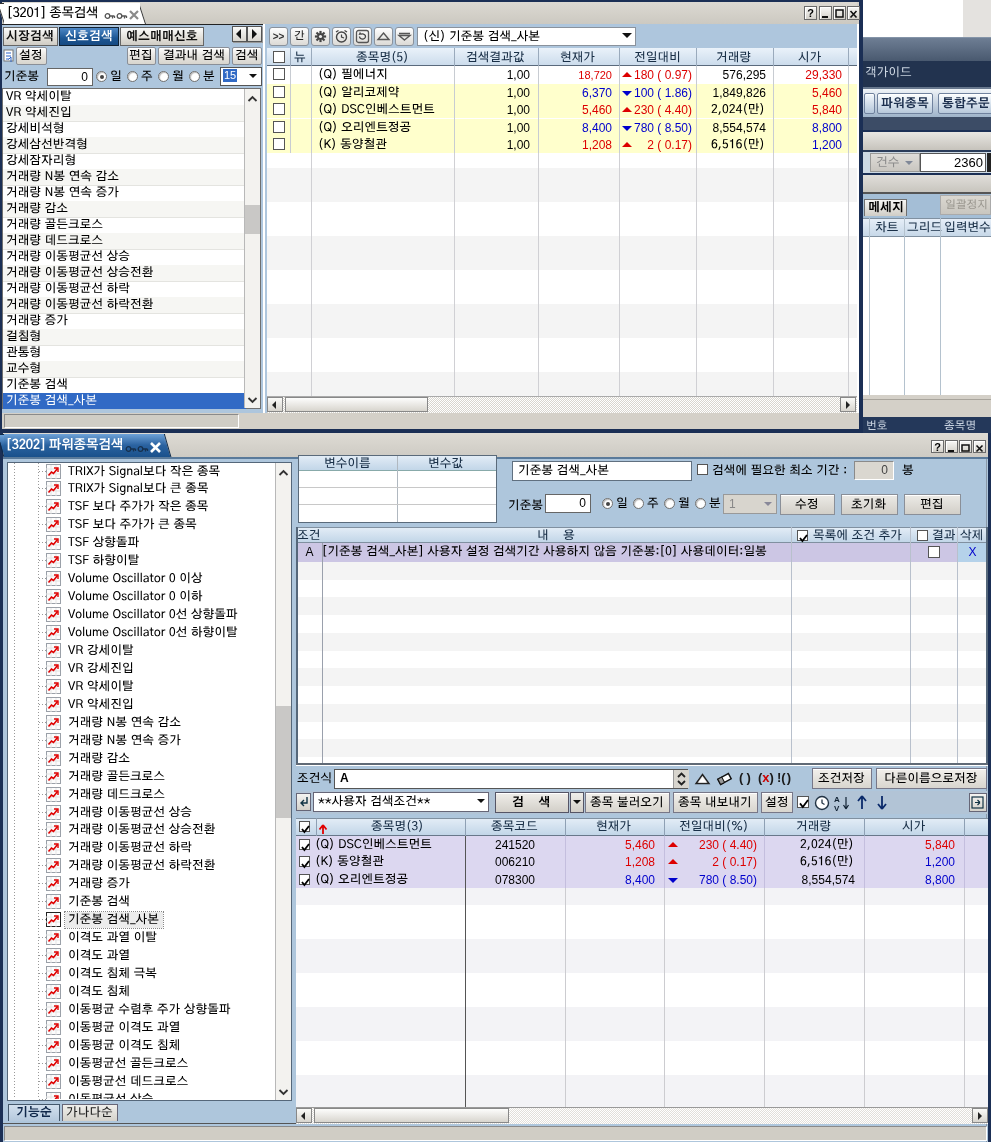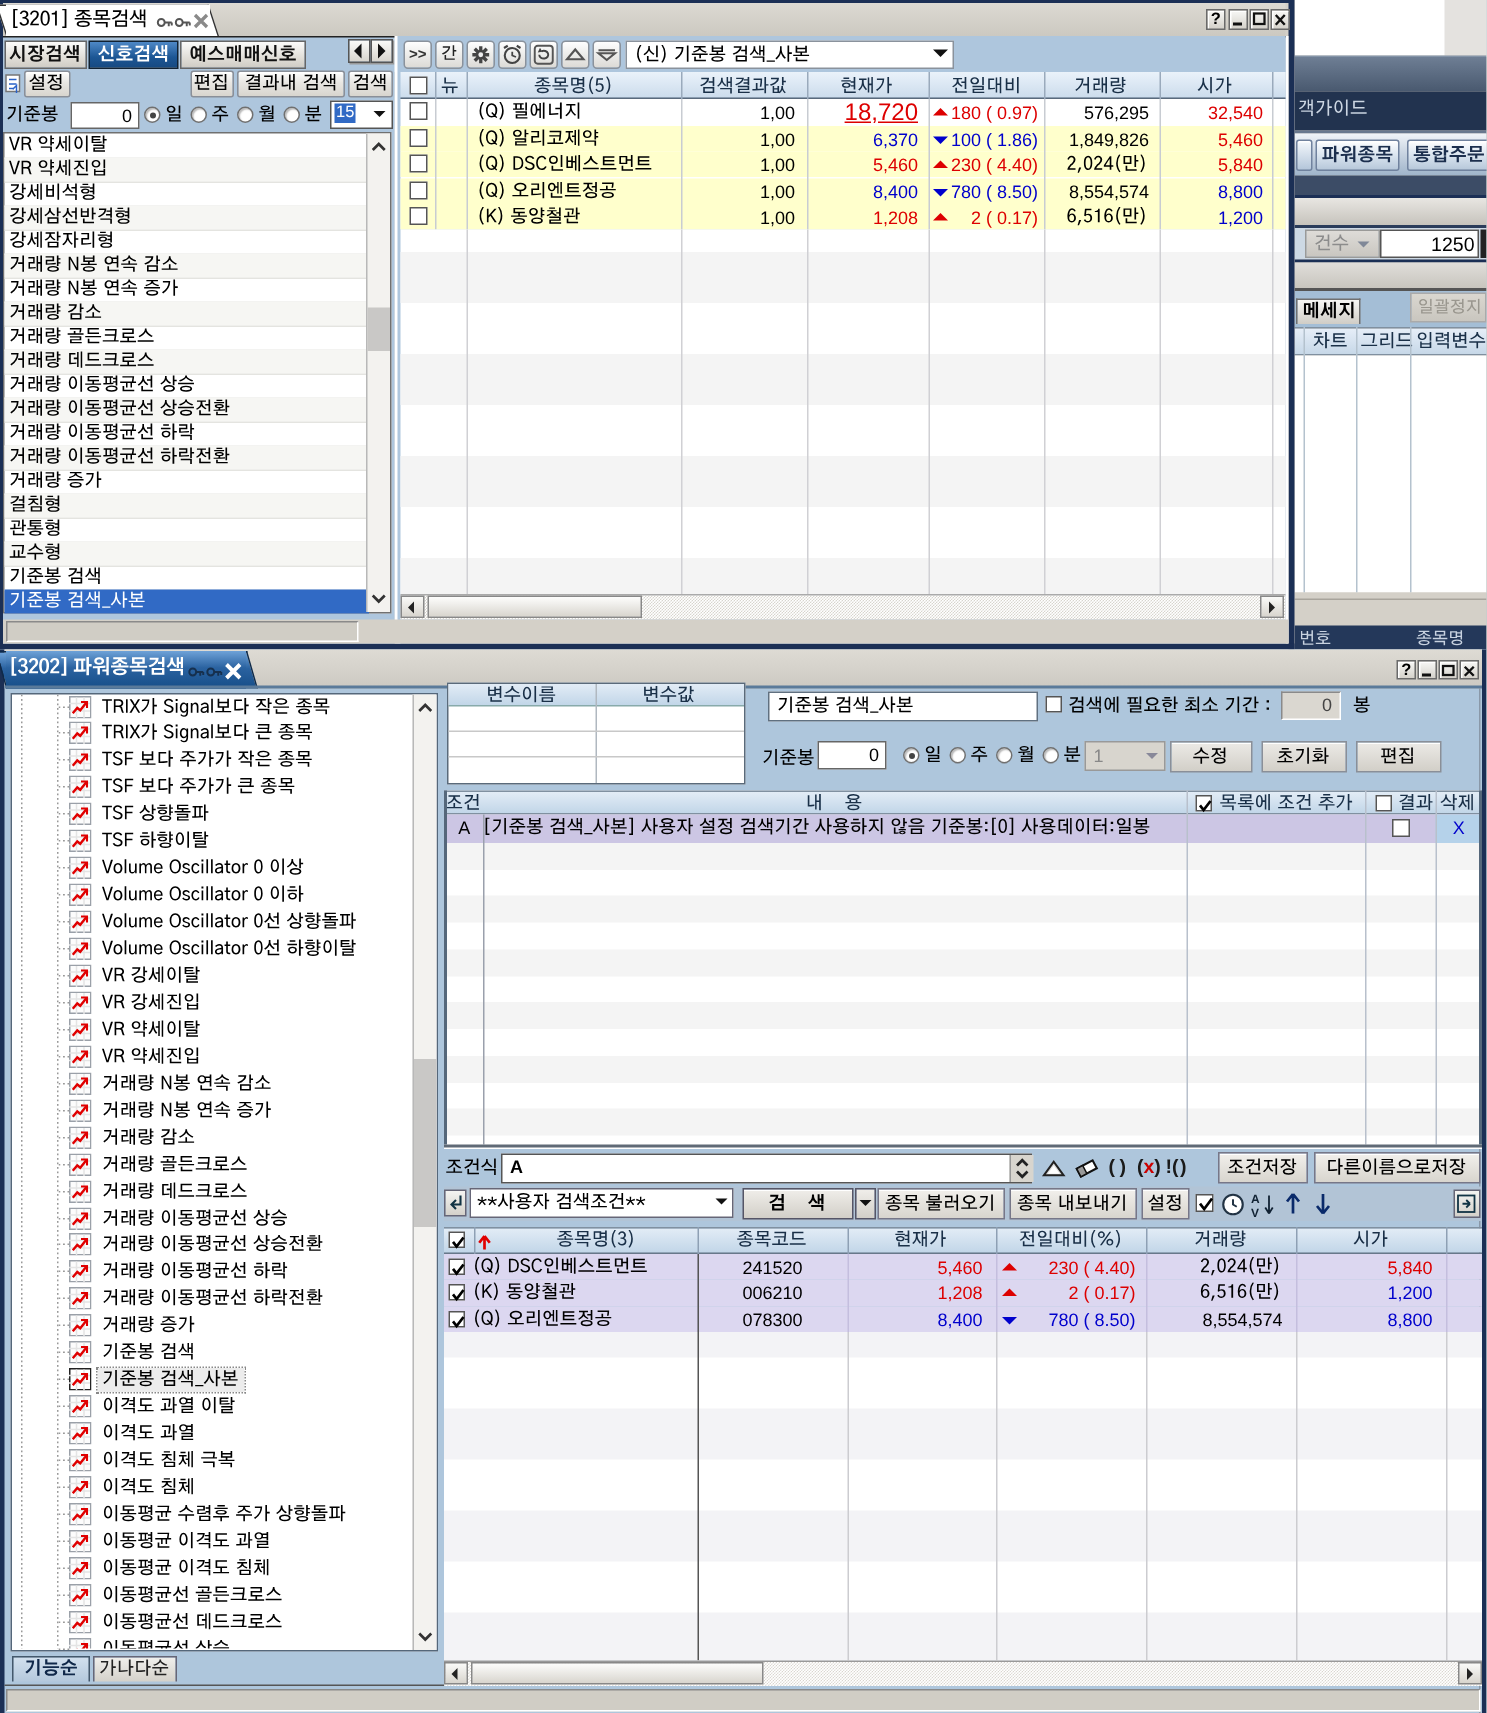--- a/index.html
+++ b/index.html
@@ -272,21 +272,21 @@
 <div style="left:863px;top:132px;width:128px;height:18px;background:linear-gradient(#e8e6e2,#c6c3bc);"></div>
 <div style="left:863px;top:150px;width:128px;height:2px;background:#2a3c5a;"></div>
 <div style="left:863px;top:152px;width:128px;height:21px;background:#cdd9e4;"></div>
 <div style="left:870px;top:153px;width:50px;height:19px;background:linear-gradient(#dedcd8,#c9c6c0);border:1px solid #9a9a98;"></div>
 <div style="left:876px;top:156px;"><svg class="kt" width="25" height="15" fill="#8c8c8c">
       <use href="#g12" x="0" y="10.1"></use>
       <use href="#g13" x="11.7" y="10.1"></use>
     </svg></div>
 <div style="left:905px;top:161px;width:0px;height:0px;border-left:4px solid transparent;border-right:4px solid transparent;border-top:4px solid #808898;"></div>
 <div style="left:920px;top:153px;width:66px;height:19px;background:#fff;border:1px solid #555;"></div>
-<div style="right:8px;top:155px;font-size:13px;color:#000;line-height:16px;">1250</div>
+<div style="right:8px;top:155px;font-size:13px;color:#000;line-height:16px;">2360</div>
 <div style="left:987px;top:153px;width:4px;height:19px;background:#222;"></div>
 <div style="left:863px;top:173px;width:128px;height:2px;background:#1b2f55;"></div>
 <div style="left:863px;top:175px;width:128px;height:17px;background:linear-gradient(#e0deda,#c8c5be);"></div>
 <div style="left:863px;top:192px;width:128px;height:2px;background:#555;"></div>
 <div style="left:863px;top:194px;width:128px;height:24px;background:#a4bed6;"></div>
 <div style="left:864px;top:199px;width:43px;height:17px;background:linear-gradient(#f6f6f4,#d0cdc6);border:1px solid #707070;border-bottom:0;"></div>
 <div style="left:868px;top:201px;"><svg class="kt" width="37" height="15" fill="#000">
       <use href="#g14" x="0" y="10.1"></use>
       <use href="#g15" x="12" y="10.1"></use>
       <use href="#g16" x="23.9" y="10.1"></use>
@@ -792,25 +792,25 @@
 <div style="left:318px;top:68px;"><svg class="kt" width="71" height="15" fill="#000">
       <use href="#g117" x="0" y="10.1"></use>
       <use href="#g130" x="5.4" y="10.1"></use>
       <use href="#g119" x="14.1" y="10.1"></use>
       <use href="#g131" x="23.1" y="10.1"></use>
       <use href="#g132" x="34.7" y="10.1"></use>
       <use href="#g133" x="46.4" y="10.1"></use>
       <use href="#g134" x="58.1" y="10.1"></use>
     </svg></div>
 <div style="right:461px;top:68px;font-size:12px;color:#000;line-height:15px;">1,00</div>
-<div style="right:379px;top:68px;font-size:16px;color:#dd0000;line-height:15px;text-decoration:underline;">18,720</div>
+<div style="right:379px;top:68px;font-size:11px;color:#dd0000;line-height:15px;">18,720</div>
 <div style="left:622px;top:72px;width:0px;height:0px;border-left:5px solid transparent;border-right:5px solid transparent;border-bottom:5px solid #dd0000;"></div>
 <div style="right:299px;top:68px;font-size:12px;color:#dd0000;line-height:15px;">180 ( 0.97)</div>
 <div style="right:225px;top:68px;font-size:12px;color:#000;line-height:15px;">576,295</div>
-<div style="right:149px;top:68px;font-size:12px;color:#dd0000;line-height:15px;">32,540</div>
+<div style="right:149px;top:68px;font-size:12px;color:#dd0000;line-height:15px;">29,330</div>
 <div style="left:267px;top:84px;width:590px;height:17px;background:#ffffcc;"></div>
 <div style="left:273px;top:86px;width:12px;height:12px;background:#fff;border:1px solid #555;"></div>
 <div style="left:318px;top:86px;"><svg class="kt" width="83" height="15" fill="#000">
       <use href="#g117" x="0" y="10.1"></use>
       <use href="#g130" x="5.4" y="10.1"></use>
       <use href="#g119" x="14.1" y="10.1"></use>
       <use href="#g135" x="23.1" y="10.1"></use>
       <use href="#g24" x="34.7" y="10.1"></use>
       <use href="#g136" x="46.4" y="10.1"></use>
       <use href="#g137" x="58.1" y="10.1"></use>

